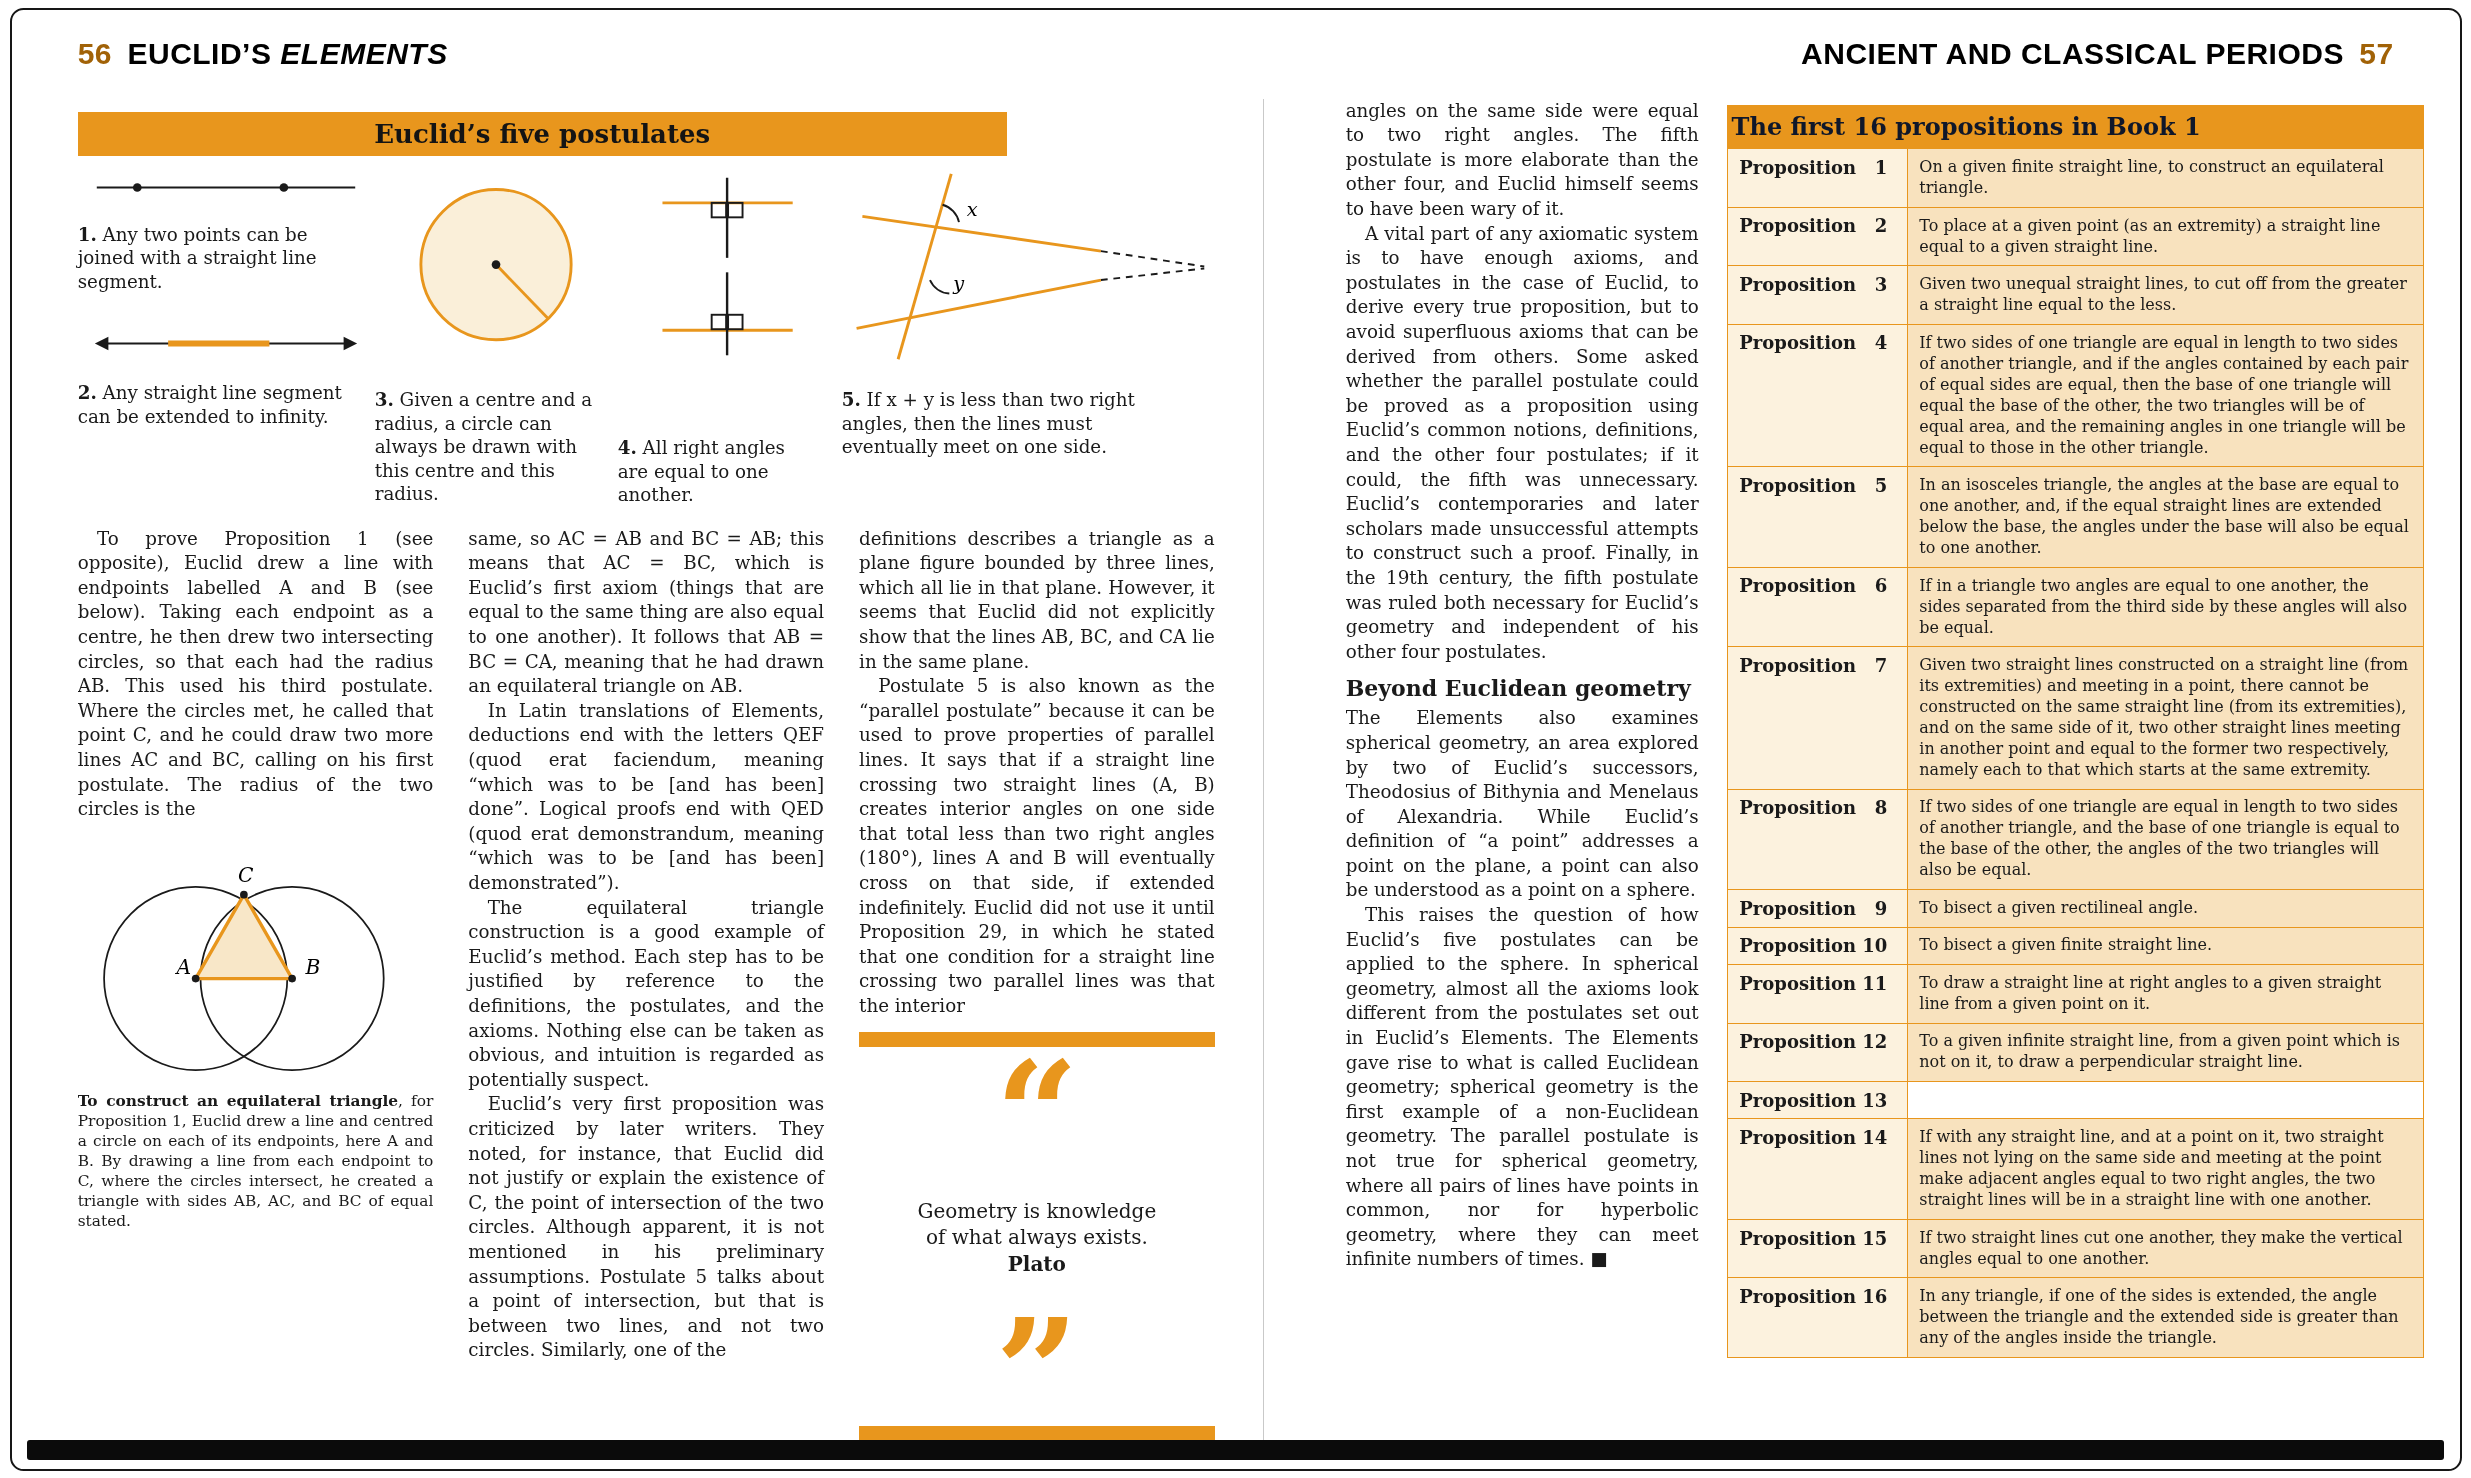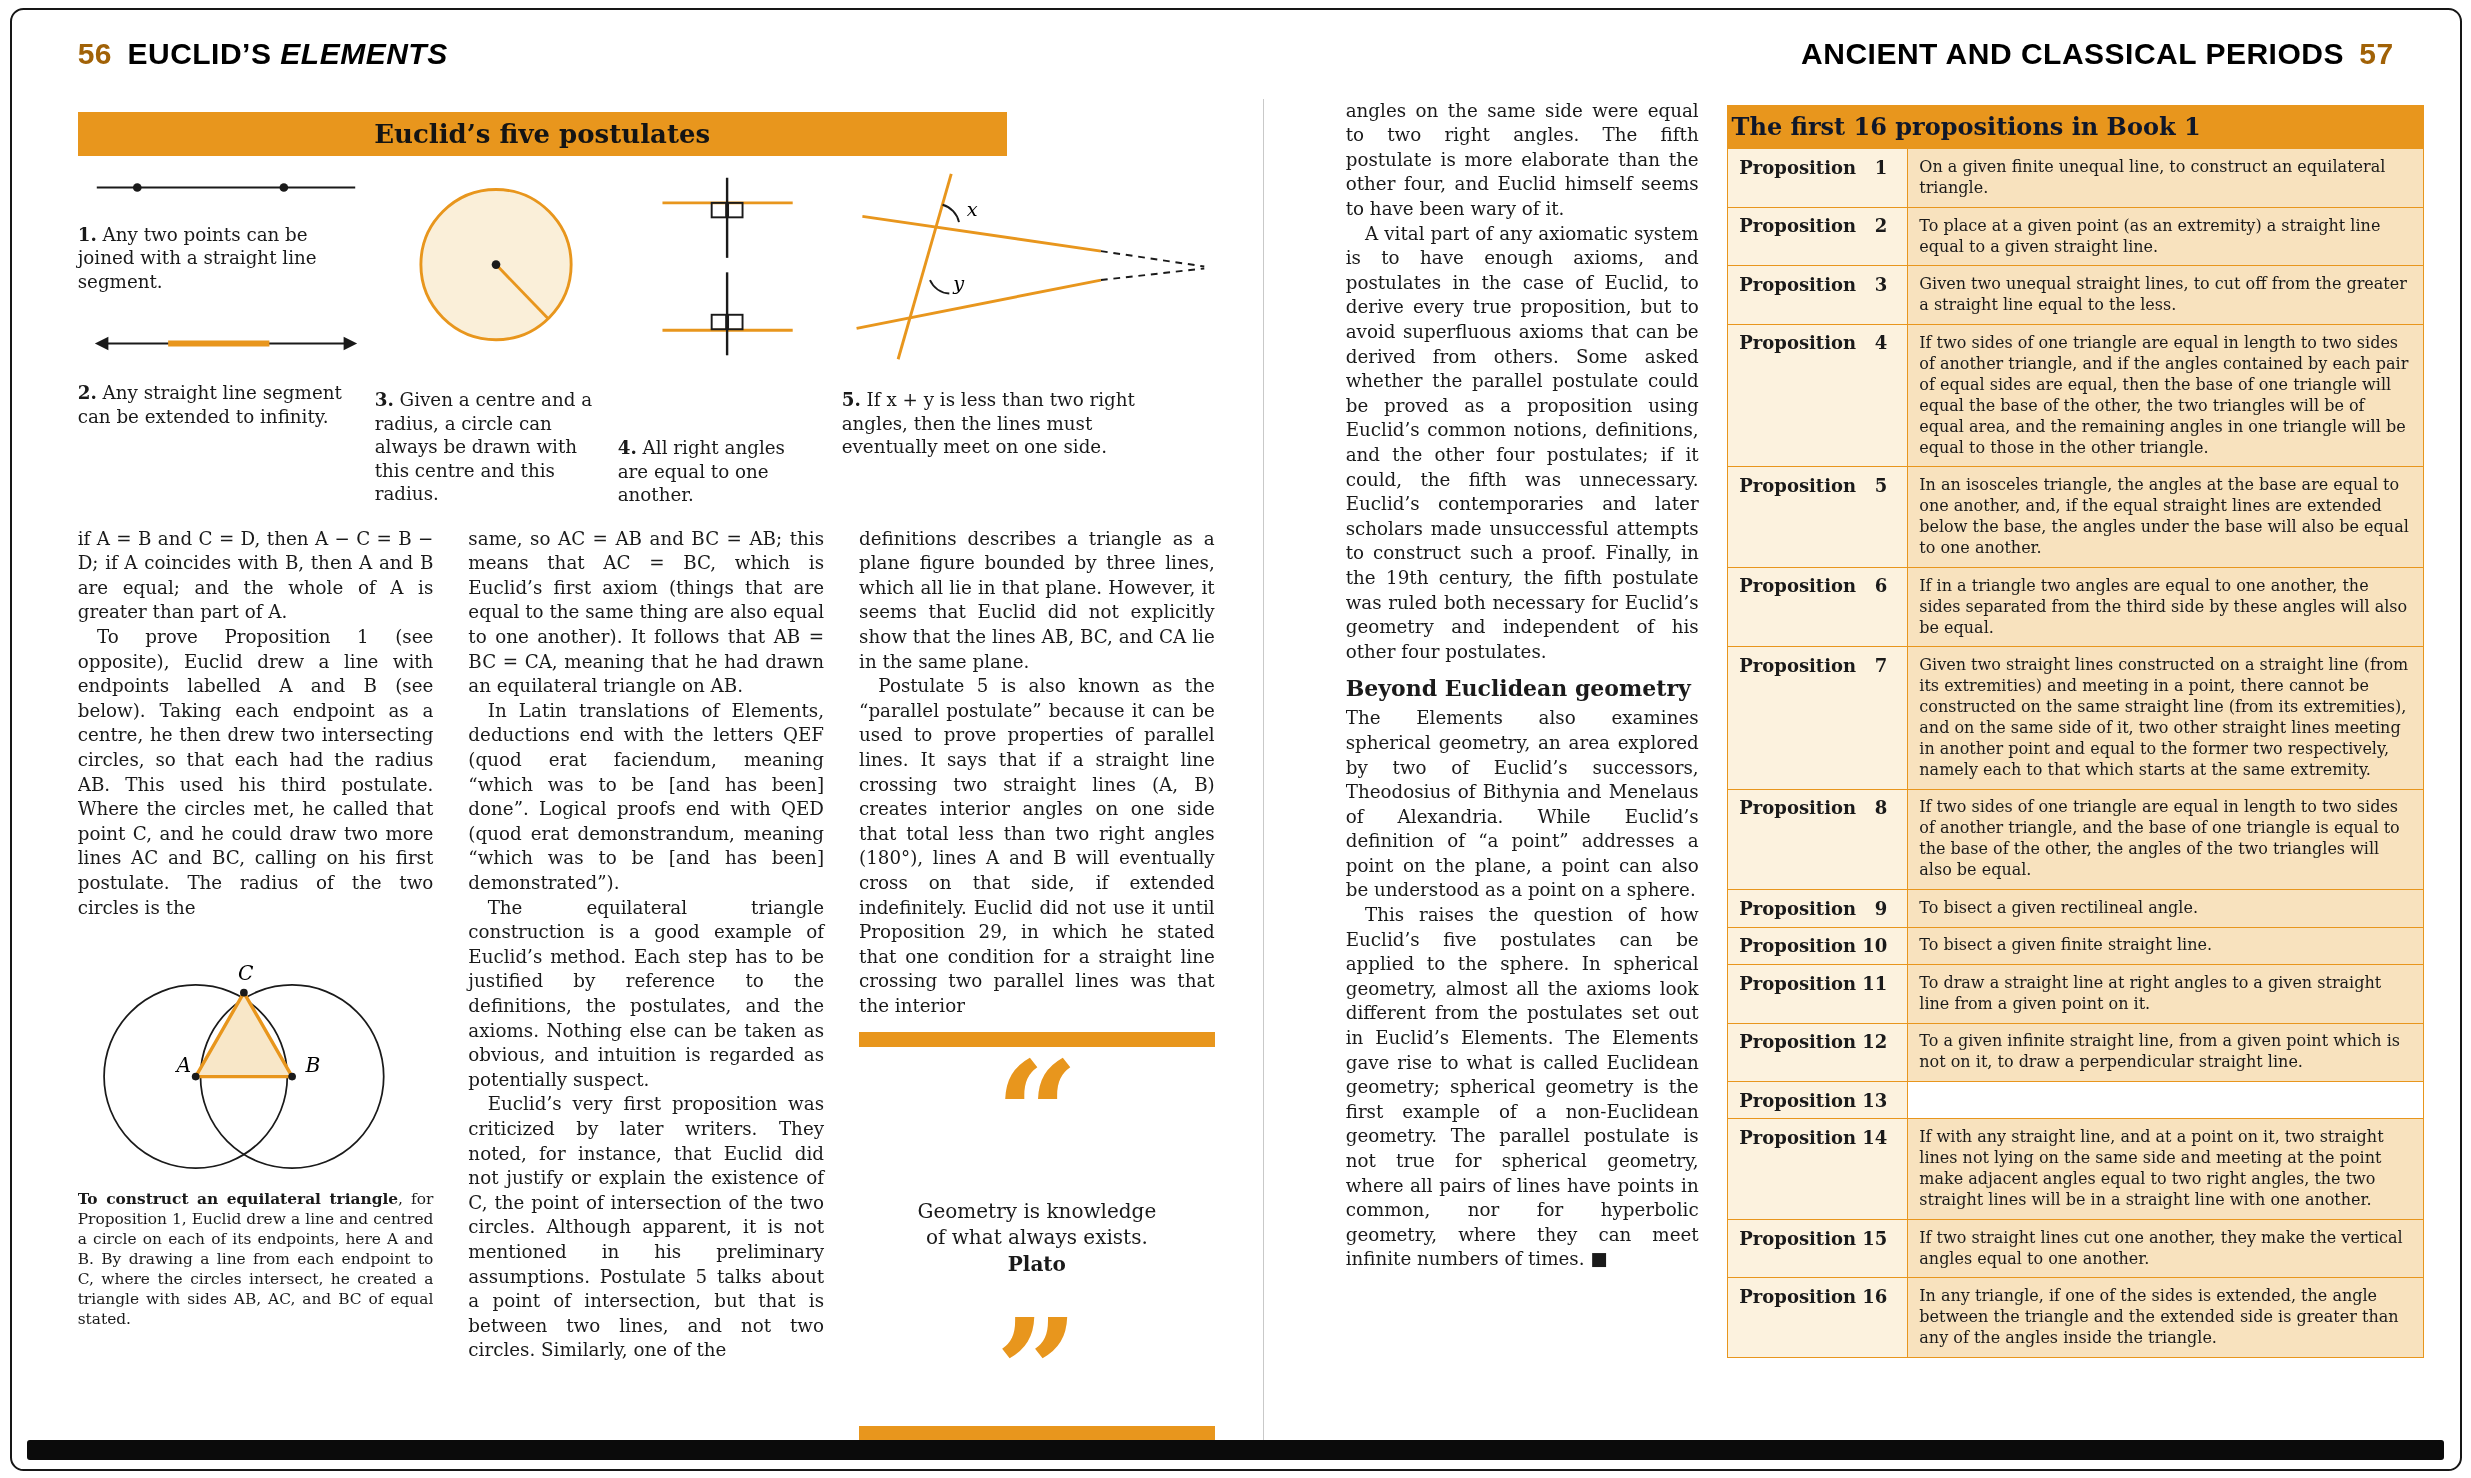--- a/index.html
+++ b/index.html
@@ -137,21 +137,20 @@
           <text x="112" y="128" font-size="20" font-style="italic">y</text>
         </svg>
       </div>
       <p class="cap capwrap"><b>5.</b> <span>If x + y is less than two right angles, then the lines must eventually meet on one side.</span></p>
     </div>
   </div>
 
   <div class="cols">
 
     <div class="col">
-      <p>if A = B and C = D, then A − C = B − D; if A coincides with B, then A and B are equal; and the whole of A is greater than part of A.</p>
       <p class="ind">To prove Proposition 1 (see opposite), Euclid drew a line with endpoints labelled A and B (see below). Taking each endpoint as a centre, he then drew two intersecting circles, so that each had the radius AB. This used his third postulate. Where the circles met, he called that point C, and he could draw two more lines AC and BC, calling on his first postulate. The radius of the two circles is the</p>
       <div style="margin-top:9.7px;">
         <svg width="353" height="243" viewBox="0 0 366 252" style="font-size:19px">
           <circle cx="122" cy="152" r="95" fill="none" stroke="#1a1a1a" stroke-width="1.8"></circle>
           <circle cx="222" cy="152" r="95" fill="none" stroke="#1a1a1a" stroke-width="1.8"></circle>
           <polygon points="122,152 222,152 172,65" fill="#F8E7C8" stroke="#E8961D" stroke-width="3.5" stroke-linejoin="round"></polygon>
           <circle cx="122" cy="152" r="4" fill="#1a1a1a"></circle>
           <circle cx="222" cy="152" r="4" fill="#1a1a1a"></circle>
           <circle cx="172" cy="65" r="4" fill="#1a1a1a"></circle>
           <text x="102" y="147" font-size="21" font-style="italic">A</text>
@@ -196,21 +195,21 @@
   </div>
 
   <div class="ptable">
     <div class="t-title">The first 16 propositions in Book 1</div>
 
     <div class="t-row">
       <div class="t-label">
           <span>Proposition</span>
           <span>1</span>
         </div>
-      <div class="t-desc">On a given finite unequal line, to construct an equilateral triangle.</div>
+      <div class="t-desc">On a given finite straight line, to construct an equilateral triangle.</div>
     </div>
     <div class="t-row">
       <div class="t-label">
           <span>Proposition</span>
           <span>2</span>
         </div>
       <div class="t-desc">To place at a given point (as an extremity) a straight line equal to a given straight line.</div>
     </div>
     <div class="t-row">
       <div class="t-label">

